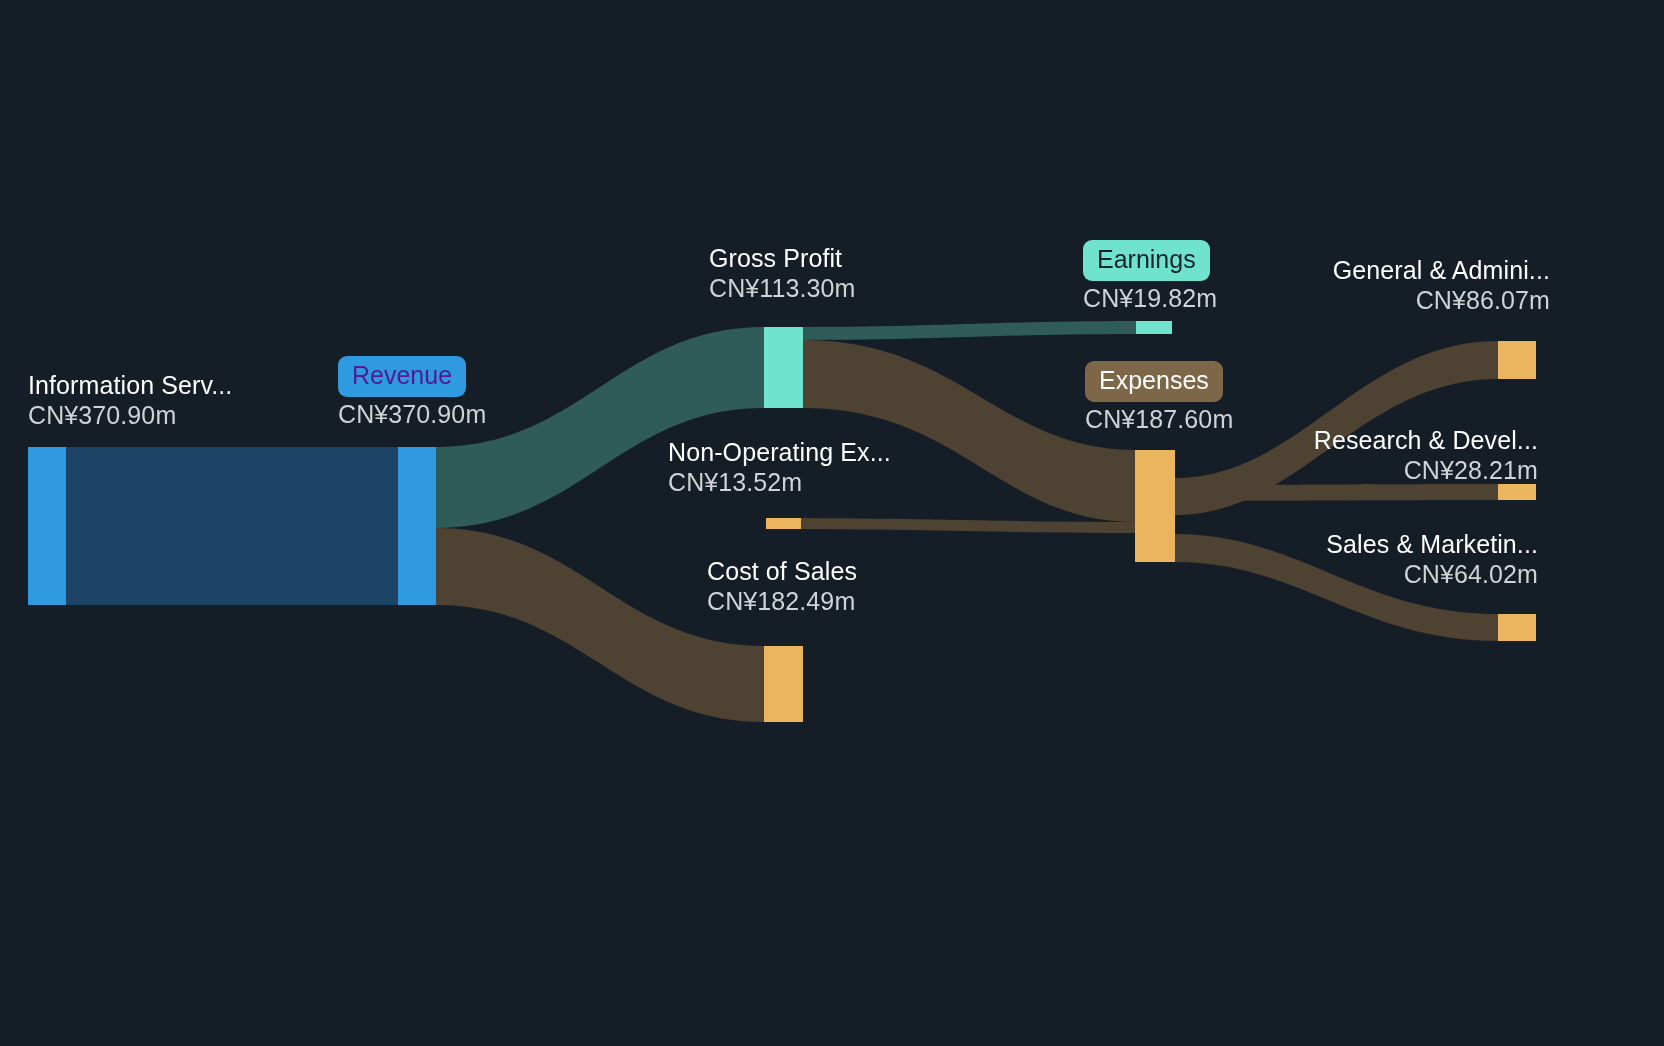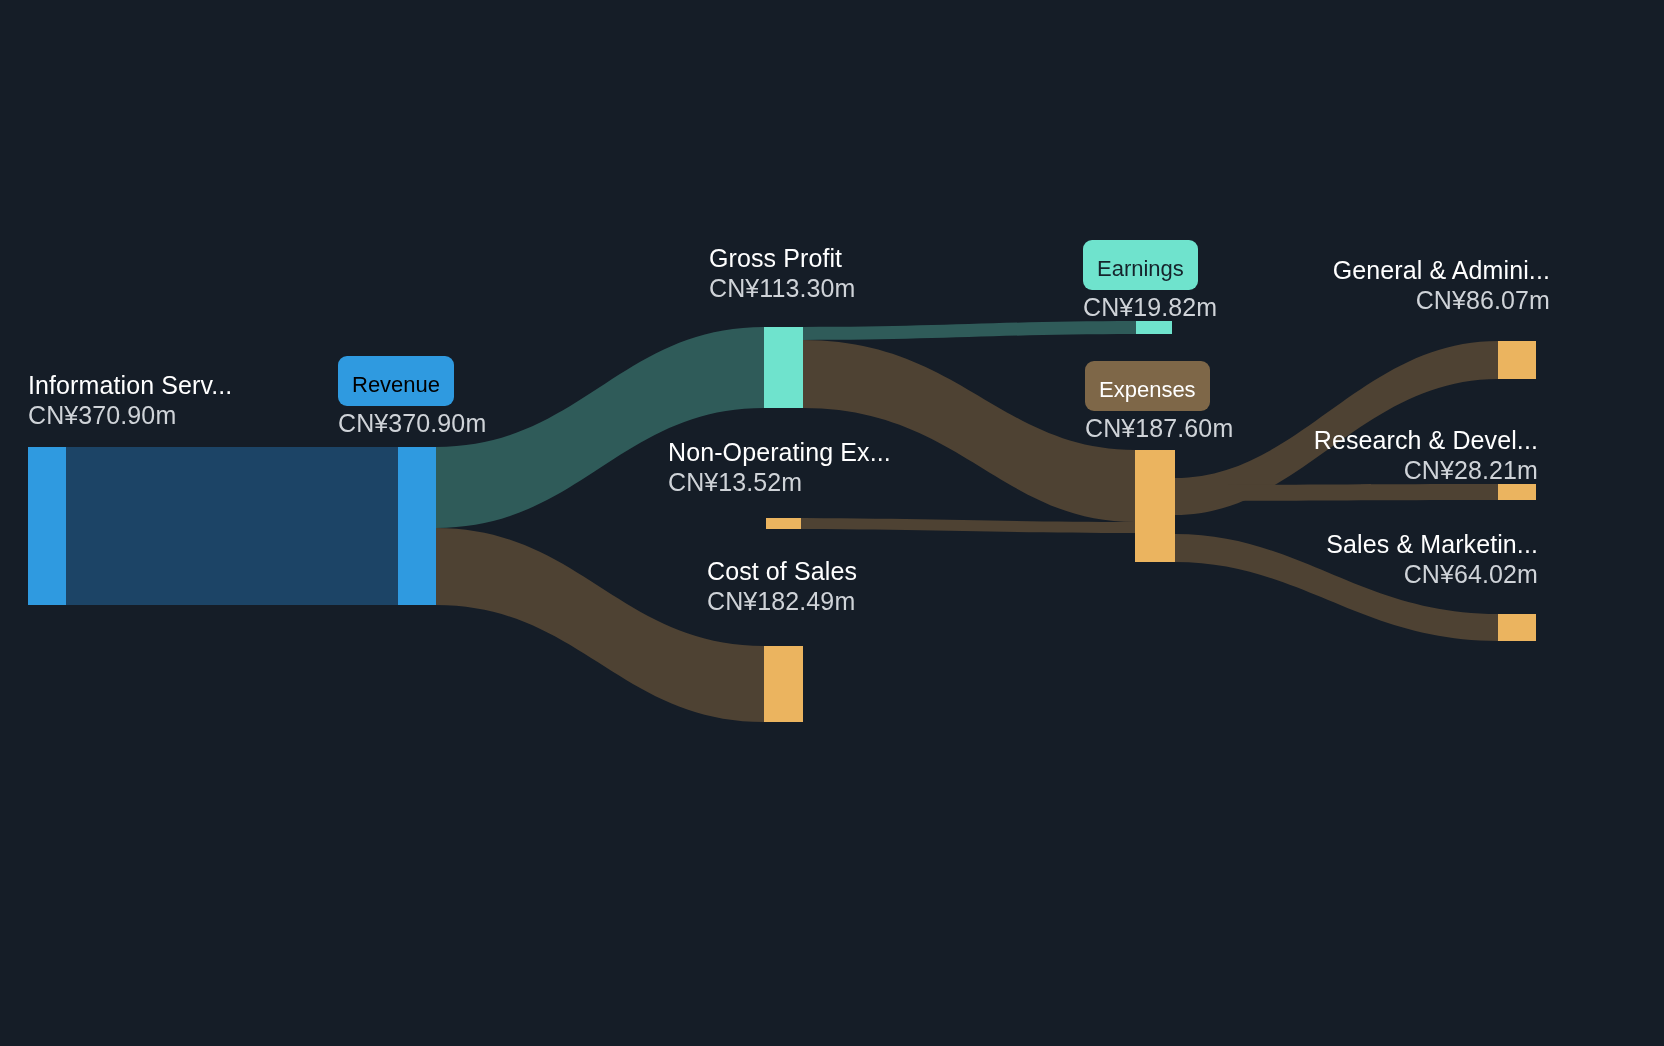--- a/index.html
+++ b/index.html
@@ -46,27 +46,27 @@
     font-size: 25px;
     line-height: 30px;
     letter-spacing: 0.1px;
   }
   .lbl.right-align {
     text-align: right;
   }
   .badge {
     display: inline-block;
     border-radius: 9px;
-    padding: 14px 14px 7px 14px;
-    font-size: 22px;
+    padding: 5px 14px 7px 14px;
+    font-size: 25px;
     line-height: 29px;
   }
   .badge-revenue {
     background: #2f9ae0;
-    color: #000000;
+    color: #4c1d95;
   }
   .badge-earnings {
     background: #6fe3cd;
     color: #15232b;
   }
   .badge-expenses {
     background: #7e6748;
     color: #ffffff;
   }
 </style>

